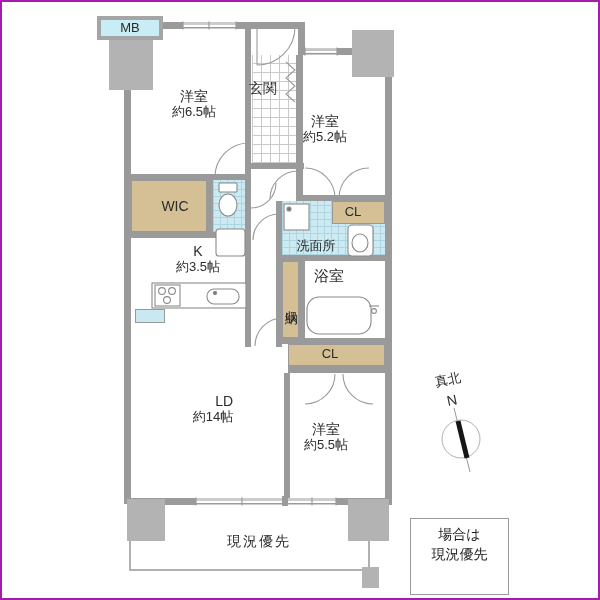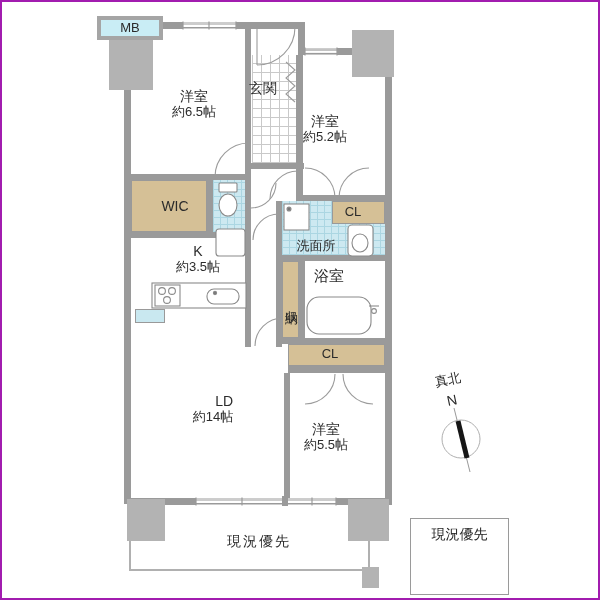--- a/index.html
+++ b/index.html
@@ -222,16 +222,17 @@
   </div>
 
   <div class="lbl rot" style="left:446px;top:378px;font-size:13px;">
     <span>真北</span>
   </div>
   <div class="lbl rot" style="left:450px;top:398px;">
     <span>N</span>
   </div>
 
   <div class="note-box" style="left:408px;top:516px;width:97px;height:70px;">
+    <div>場合は</div>
     <div>現況優先</div>
   </div>
 
 </div>
 
 </body></html>

